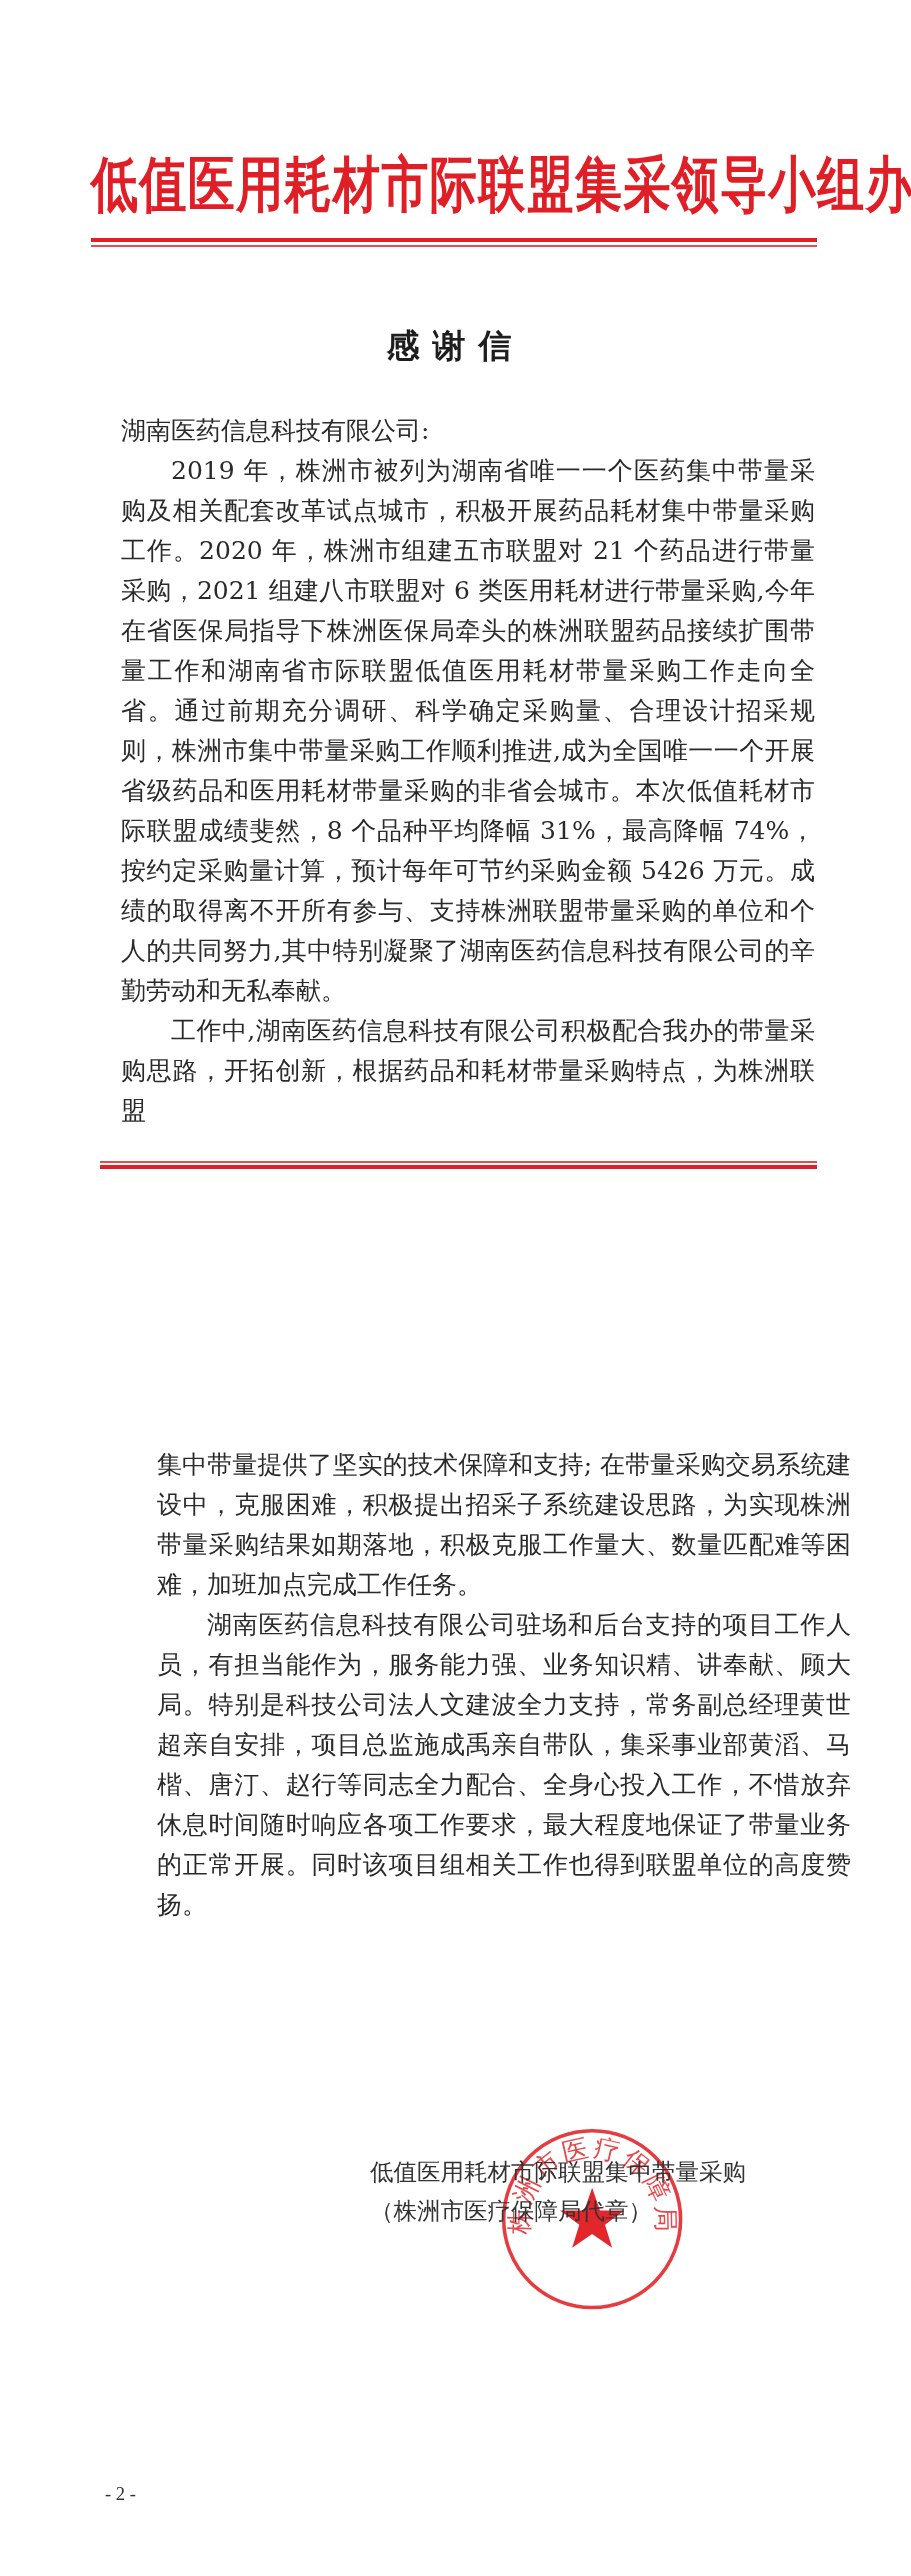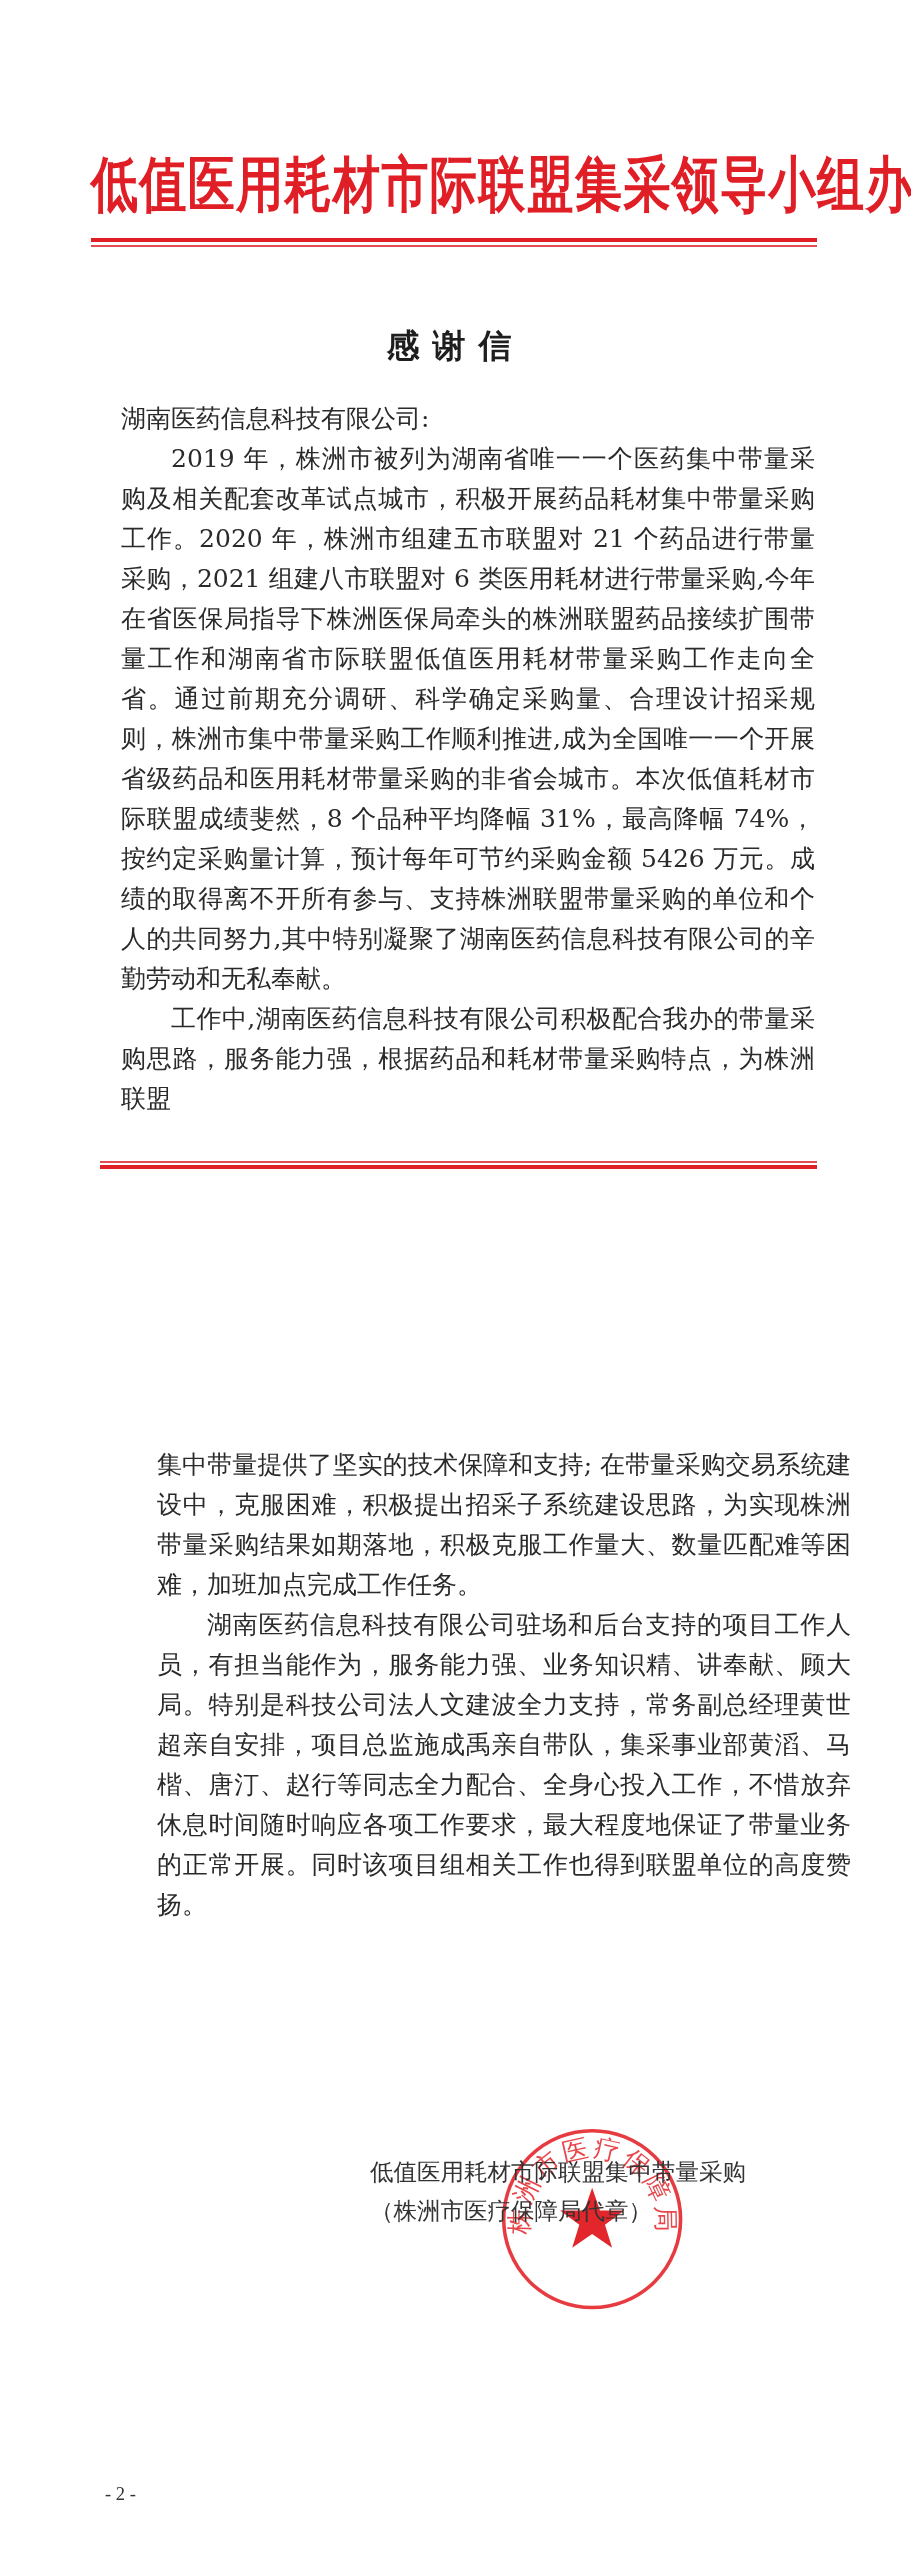--- a/index.html
+++ b/index.html
@@ -25,24 +25,24 @@
 </style>
 </head>
 <body>
 
 <div class="abs red-header">低值医用耗材市际联盟集采领导小组办公室</div>
 <div class="rule" style="left:91px;top:238px;width:726px;height:4.3px;"></div>
 <div class="rule" style="left:91px;top:245px;width:726px;height:2.1px;opacity:0.8;"></div>
 
 <div class="abs title">感谢信</div>
 
-<div class="abs body-block" style="top:399px;">
+<div class="abs body-block" style="top:411px;">
   <p class="salutation">湖南医药信息科技有限公司:</p>
   <p class="indent">2019 年，株洲市被列为湖南省唯一一个医药集中带量采购及相关配套改革试点城市，积极开展药品耗材集中带量采购工作。2020 年，株洲市组建五市联盟对 21 个药品进行带量采购，2021 组建八市联盟对 6 类医用耗材进行带量采购,今年在省医保局指导下株洲医保局牵头的株洲联盟药品接续扩围带量工作和湖南省市际联盟低值医用耗材带量采购工作走向全省。通过前期充分调研、科学确定采购量、合理设计招采规则，株洲市集中带量采购工作顺利推进,成为全国唯一一个开展省级药品和医用耗材带量采购的非省会城市。本次低值耗材市际联盟成绩斐然，8 个品种平均降幅 31%，最高降幅 74%，按约定采购量计算，预计每年可节约采购金额 5426 万元。成绩的取得离不开所有参与、支持株洲联盟带量采购的单位和个人的共同努力,其中特别凝聚了湖南医药信息科技有限公司的辛勤劳动和无私奉献。</p>
-  <p class="indent">工作中,湖南医药信息科技有限公司积极配合我办的带量采购思路，服务能力强，根据药品和耗材带量采购特点，为株洲联盟</p>
+  <p class="indent">工作中,湖南医药信息科技有限公司积极配合我办的带量采购思路，开拓创新，根据药品和耗材带量采购特点，为株洲联盟</p>
 </div>
 
 <div class="rule" style="left:100px;top:1161px;width:717px;height:2.1px;opacity:0.8;"></div>
 <div class="rule" style="left:100px;top:1165px;width:717px;height:4.3px;"></div>
 
 <div class="abs body-block" style="top:1445px;margin-left:36px;">
   <p>集中带量提供了坚实的技术保障和支持; 在带量采购交易系统建设中，克服困难，积极提出招采子系统建设思路，为实现株洲带量采购结果如期落地，积极克服工作量大、数量匹配难等困难，加班加点完成工作任务。</p>
   <p class="indent">湖南医药信息科技有限公司驻场和后台支持的项目工作人员，有担当能作为，服务能力强、业务知识精、讲奉献、顾大局。特别是科技公司法人文建波全力支持，常务副总经理黄世超亲自安排，项目总监施成禹亲自带队，集采事业部黄滔、马楷、唐汀、赵行等同志全力配合、全身心投入工作，不惜放弃休息时间随时响应各项工作要求，最大程度地保证了带量业务的正常开展。同时该项目组相关工作也得到联盟单位的高度赞扬。</p>
 </div>
 

